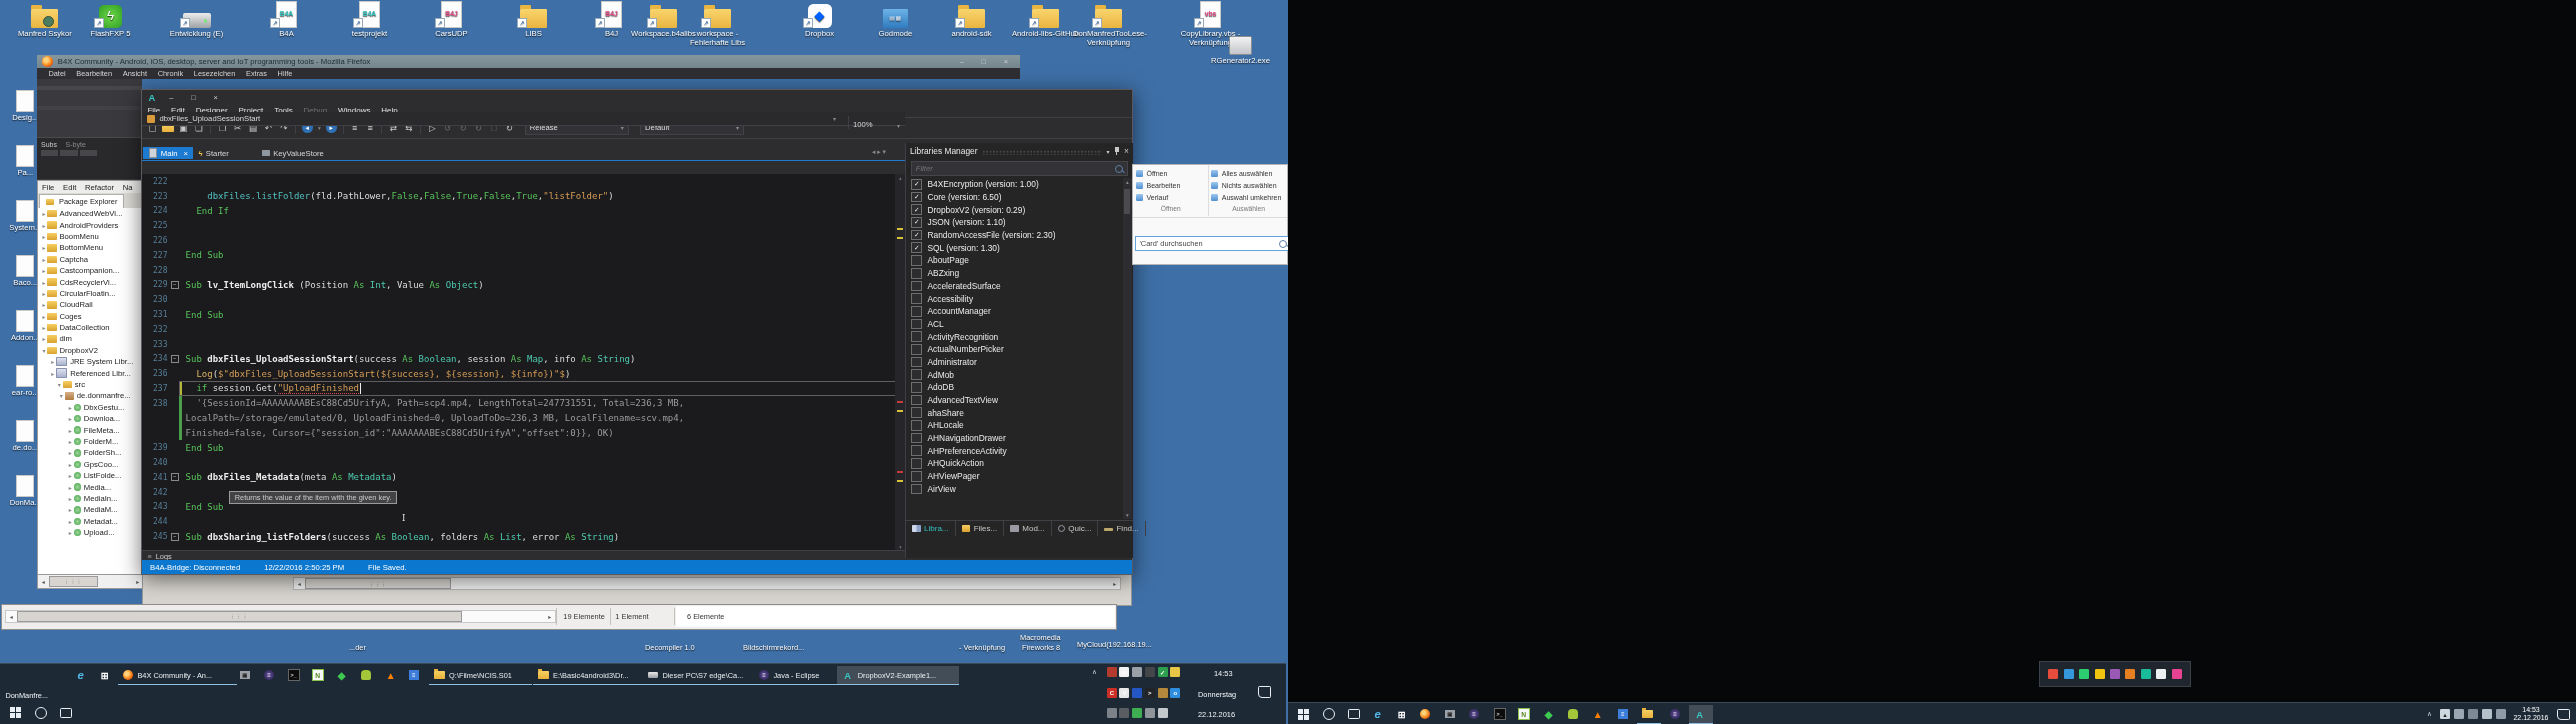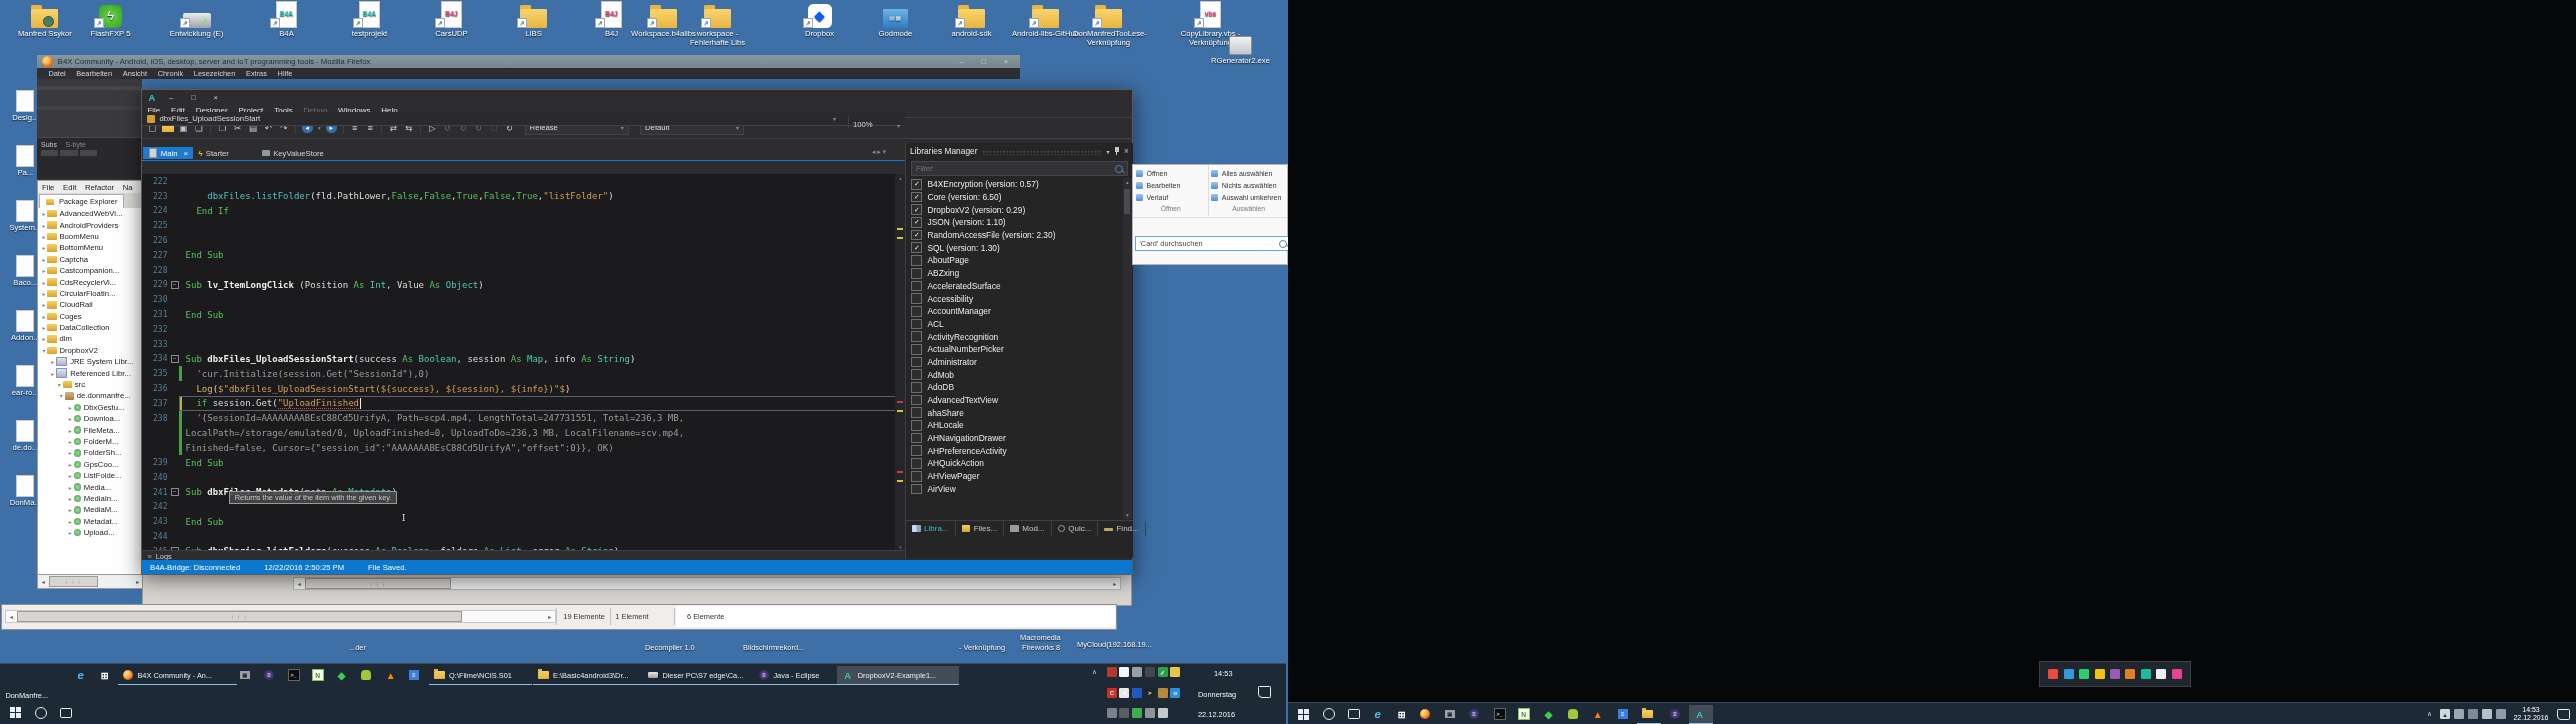--- a/index.html
+++ b/index.html
@@ -655,21 +655,20 @@
             <div class="cl"><span class="gut">225</span><span class="foldc"></span><span class="cbar"></span><span></span></div>
             <div class="cl"><span class="gut">226</span><span class="foldc"></span><span class="cbar"></span><span></span></div>
             <div class="cl"><span class="gut">227</span><span class="foldc"></span><span class="cbar"></span><span><span class="c-k">End Sub</span></span></div>
             <div class="cl"><span class="gut">228</span><span class="foldc"></span><span class="cbar"></span><span></span></div>
             <div class="cl"><span class="gut">229</span><span class="foldc"><span class="foldbox">−</span></span><span class="cbar"></span><span><span class="c-k">Sub </span><span class="c-b">lv_ItemLongClick</span><span class="c-d"> (Position </span><span class="c-k">As</span><span class="c-d"> </span><span class="c-t">Int</span><span class="c-d">, Value </span><span class="c-k">As</span><span class="c-d"> </span><span class="c-t">Object</span><span class="c-d">)</span></span></div>
             <div class="cl"><span class="gut">230</span><span class="foldc"></span><span class="cbar"></span><span></span></div>
             <div class="cl"><span class="gut">231</span><span class="foldc"></span><span class="cbar"></span><span><span class="c-k">End Sub</span></span></div>
             <div class="cl"><span class="gut">232</span><span class="foldc"></span><span class="cbar"></span><span></span></div>
             <div class="cl"><span class="gut">233</span><span class="foldc"></span><span class="cbar"></span><span></span></div>
             <div class="cl"><span class="gut">234</span><span class="foldc"><span class="foldbox">−</span></span><span class="cbar"></span><span><span class="c-k">Sub </span><span class="c-b">dbxFiles_UploadSessionStart</span><span class="c-d">(success </span><span class="c-k">As</span><span class="c-d"> </span><span class="c-t">Boolean</span><span class="c-d">, session </span><span class="c-k">As</span><span class="c-d"> </span><span class="c-t">Map</span><span class="c-d">, info </span><span class="c-k">As</span><span class="c-d"> </span><span class="c-t">String</span><span class="c-d">)</span></span></div>
-            <div class="cl"><span class="gut">235</span><span class="foldc"></span><span class="cbar" style="background: rgb(74, 158, 74);"></span><span><span class="c-d">  </span><span class="c-c">'cur.Initialize(session.Get("SessionId"),0)</span></span></div>
             <div class="cl"><span class="gut">236</span><span class="foldc"></span><span class="cbar"></span><span><span class="c-d">  </span><span class="c-l">Log</span><span class="c-d">(</span><span class="c-s">$"dbxFiles_UploadSessionStart(${success}, ${session}, ${info})"$</span><span class="c-d">)</span></span></div>
             <div class="cl current"><div class="curbox"></div><span class="gut">237</span><span class="foldc"></span><span class="cbar" style="background: rgb(181, 181, 58);"></span><span><span class="c-d">  </span><span class="c-k">if</span><span class="c-d"> session.Get(</span><span class="c-s c-err">"UploadFinished</span><span class="caret"></span></span></div>
             <div class="cl"><span class="gut">238</span><span class="foldc"></span><span class="cbar" style="background: rgb(74, 158, 74);"></span><span><span class="c-d">  </span><span class="c-c">'{SessionId=AAAAAAAABEsC88Cd5UrifyA, Path=scp4.mp4, LengthTotal=247731551, Total=236,3 MB,</span></span></div>
             <div class="cl"><span class="gut"></span><span class="foldc"></span><span class="cbar" style="background: rgb(74, 158, 74);"></span><span><span class="c-c">LocalPath=/storage/emulated/0, UploadFinished=0, UploadToDo=236,3 MB, LocalFilename=scv.mp4,</span></span></div>
             <div class="cl"><span class="gut"></span><span class="foldc"></span><span class="cbar" style="background: rgb(74, 158, 74);"></span><span><span class="c-c">Finished=false, Cursor={"session_id":"AAAAAAABEsC88Cd5UrifyA","offset":0}}, OK)</span></span></div>
             <div class="cl"><span class="gut">239</span><span class="foldc"></span><span class="cbar"></span><span><span class="c-k">End Sub</span></span></div>
             <div class="cl"><span class="gut">240</span><span class="foldc"></span><span class="cbar"></span><span></span></div>
             <div class="cl"><span class="gut">241</span><span class="foldc"><span class="foldbox">−</span></span><span class="cbar"></span><span><span class="c-k">Sub </span><span class="c-b">dbxFiles_Metadata</span><span class="c-d">(meta </span><span class="c-k">As</span><span class="c-d"> </span><span class="c-t">Metadata</span><span class="c-d">)</span></span></div>
             <div class="cl"><span class="gut">242</span><span class="foldc"></span><span class="cbar"></span><span></span></div>
             <div class="cl"><span class="gut">243</span><span class="foldc"></span><span class="cbar"></span><span><span class="c-k">End Sub</span></span></div>
@@ -709,21 +708,21 @@
         </div>
         <div id="libs-filter">
           <input placeholder="Filter" style="">
           <span style="width:17.4px;display:flex;justify-content:center">
               <span class="mag"></span>
             </span>
         </div>
         <div id="libs-list">
             <div class="librow">
               <span class="cb">✓</span>
-              <span>B4XEncryption (version: 0.57)</span>
+              <span>B4XEncryption (version: 1.00)</span>
             </div>
             <div class="librow">
               <span class="cb">✓</span>
               <span>Core (version: 6.50)</span>
             </div>
             <div class="librow">
               <span class="cb">✓</span>
               <span>DropboxV2 (version: 0.29)</span>
             </div>
             <div class="librow">

